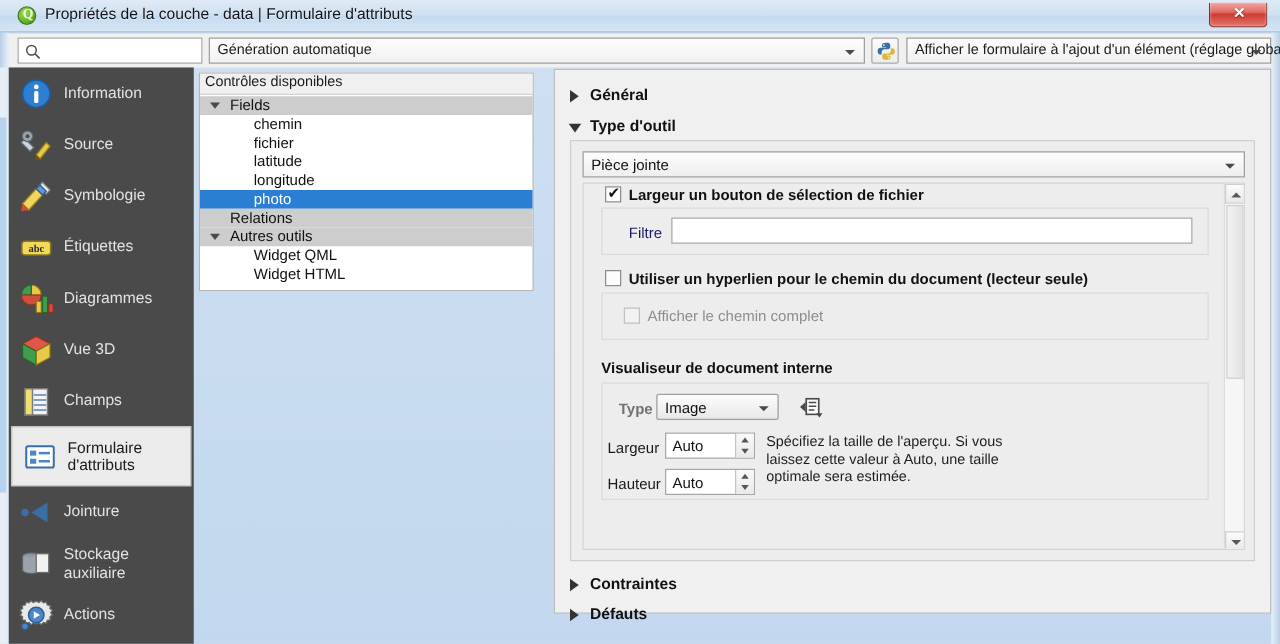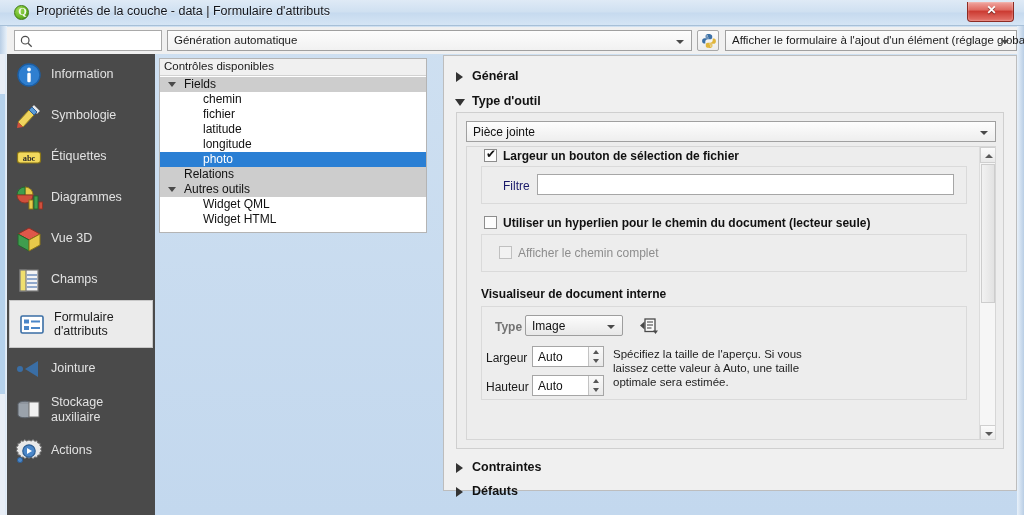--- a/index.html
+++ b/index.html
@@ -360,20 +360,32 @@
       <div class="side-icon">
         <svg width="28" height="28" viewBox="0 0 28 28">
           <circle cx="14" cy="14" r="11" fill="#2f7fd0" stroke="#1c5ea3" stroke-width="1.4"></circle>
           <circle cx="14" cy="8.5" r="1.9" fill="#fff"></circle>
           <rect x="12.3" y="11.8" width="3.4" height="9.5" rx="1.2" fill="#fff"></rect>
         </svg>
       </div>
       <div class="side-label">Information</div>
     </div>
 
+    <div class="side-item">
+      <div class="side-icon">
+        <svg width="28" height="28" viewBox="0 0 28 28">
+          <path d="M5 9 L12 16 L9 19 L2 12 Z" fill="#cfd6de" stroke="#6b7480" stroke-width="1"></path>
+          <circle cx="7" cy="7" r="4.2" fill="#9aa5b1" stroke="#5f6873" stroke-width="1"></circle>
+          <circle cx="7" cy="7" r="1.6" fill="#4a4a4a"></circle>
+          <path d="M14 22 L22 12 L25 15 L17 25 Z" fill="#e8c94a" stroke="#9c8417" stroke-width="1"></path>
+          <path d="M14 22 L17 25 L13.5 26 Z" fill="#6b5b1b"></path>
+        </svg>
+      </div>
+      <div class="side-label">Source</div>
+    </div>
 
     <div class="side-item">
       <div class="side-icon">
         <svg width="28" height="28" viewBox="0 0 28 28">
           <path d="M3 20 L14 8 L19 13 L8 25 Z" fill="#f0d55e" stroke="#9b8420" stroke-width="1"></path>
           <path d="M3 20 L8 25 L2 26 Z" fill="#cf4f3c"></path>
           <path d="M16 6 L22 12 L25 9 L19 3 Z" fill="#e9e9e9" stroke="#8b8b8b" stroke-width="1"></path>
           <path d="M14 8 L19 13 L22 10 L17 5 Z" fill="#5b9bd5" stroke="#2f5f96" stroke-width="1"></path>
         </svg>
       </div>

